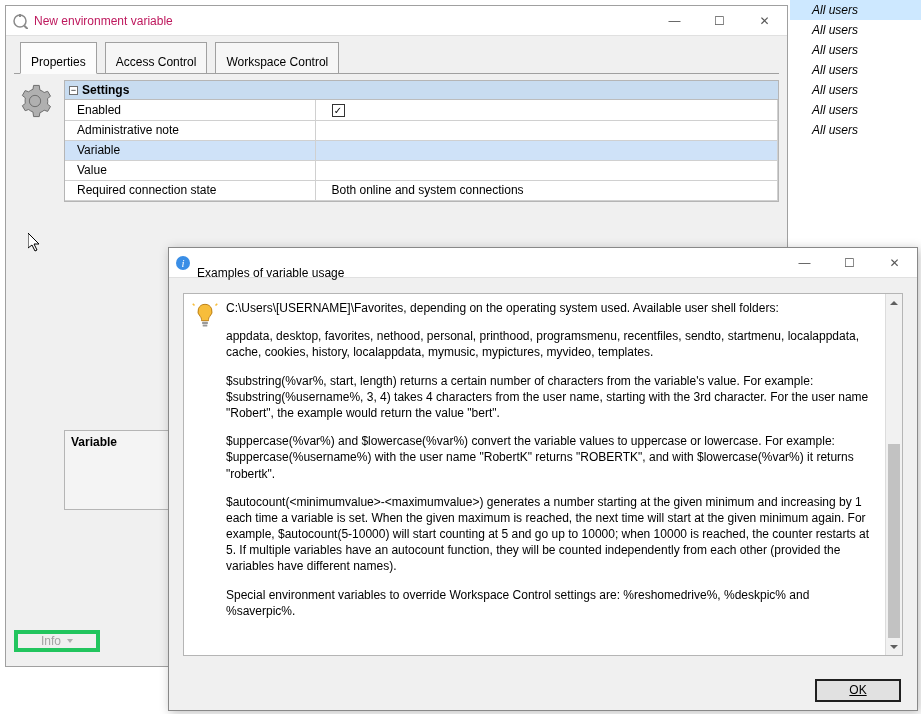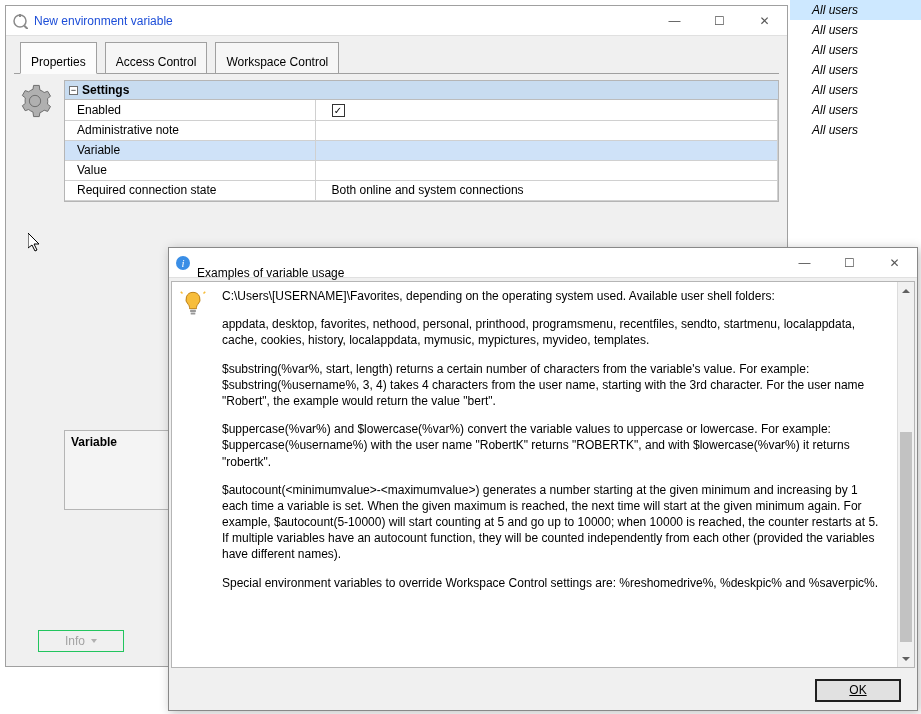--- a/index.html
+++ b/index.html
@@ -48,21 +48,21 @@
     display: flex;
     align-items: center;
     background: #fff;
     border-bottom: 1px solid #e0e0e0;
   }
   .titlebar .t-icon {
     width: 16px; height: 16px;
     margin: 0 6px;
     display: flex; align-items: center; justify-content: center;
   }
-  .titlebar .title { flex: 1; color: #1d4ed8; font-size: 12px; }
+  .titlebar .title { flex: 1; color: #be185d; font-size: 12px; }
   .titlebar .winbtn {
     width: 45px; height: 30px;
     display: flex; align-items: center; justify-content: center;
     color: #555;
   }
 
   .client {
     position: absolute;
     left: 0; right: 0;
     top: 31px; bottom: 0;
@@ -164,25 +164,25 @@
     height: 80px;
     font-size: 12px;
     font-weight: bold;
     width: 140px;
     margin-left: 50px;
     overflow:hidden;
   }
 
   .info-btn {
     position: absolute;
-    left: 32px;
+    left: 8px;
     bottom: 14px;
     width: 86px;
     height: 22px;
-    border: 1px solid #22c55e;
+    border: 4px solid #22c55e;
     background: #f0f0f0;
     color: #a3a3a3;
     display:flex; align-items:center; justify-content:center;
     gap:6px;
   }
   .info-btn .drp {
     width:0;height:0;border-left:3px solid transparent;border-right:3px solid transparent;border-top:4px solid #b0b0b0;
   }
 
   
@@ -199,27 +199,26 @@
   .help-dialog .titlebar { background:#fff; }
   .help-dialog .titlebar .title { color:#000;margin-top:20px; }
   .help-body {
     position: absolute;
     top: 31px; left: 0; right: 0; bottom: 0;
     display: flex;
     flex-direction: column;
   }
   .help-scroll {
     flex: 1;
-    margin: 2px;
+    margin: 14px;
     border: 1px solid #b5b5b5;
     background: #fff;
     display: flex;
     overflow: hidden;
     position: relative;
-    gap: 8px;
   }
   .help-icon-col {
     width: 42px;
     padding-top: 8px;
     display:flex; justify-content:center;
   }
   .help-text {
     flex:1;
     padding: 6px 6px 6px 0;
     font-size: 12px;

